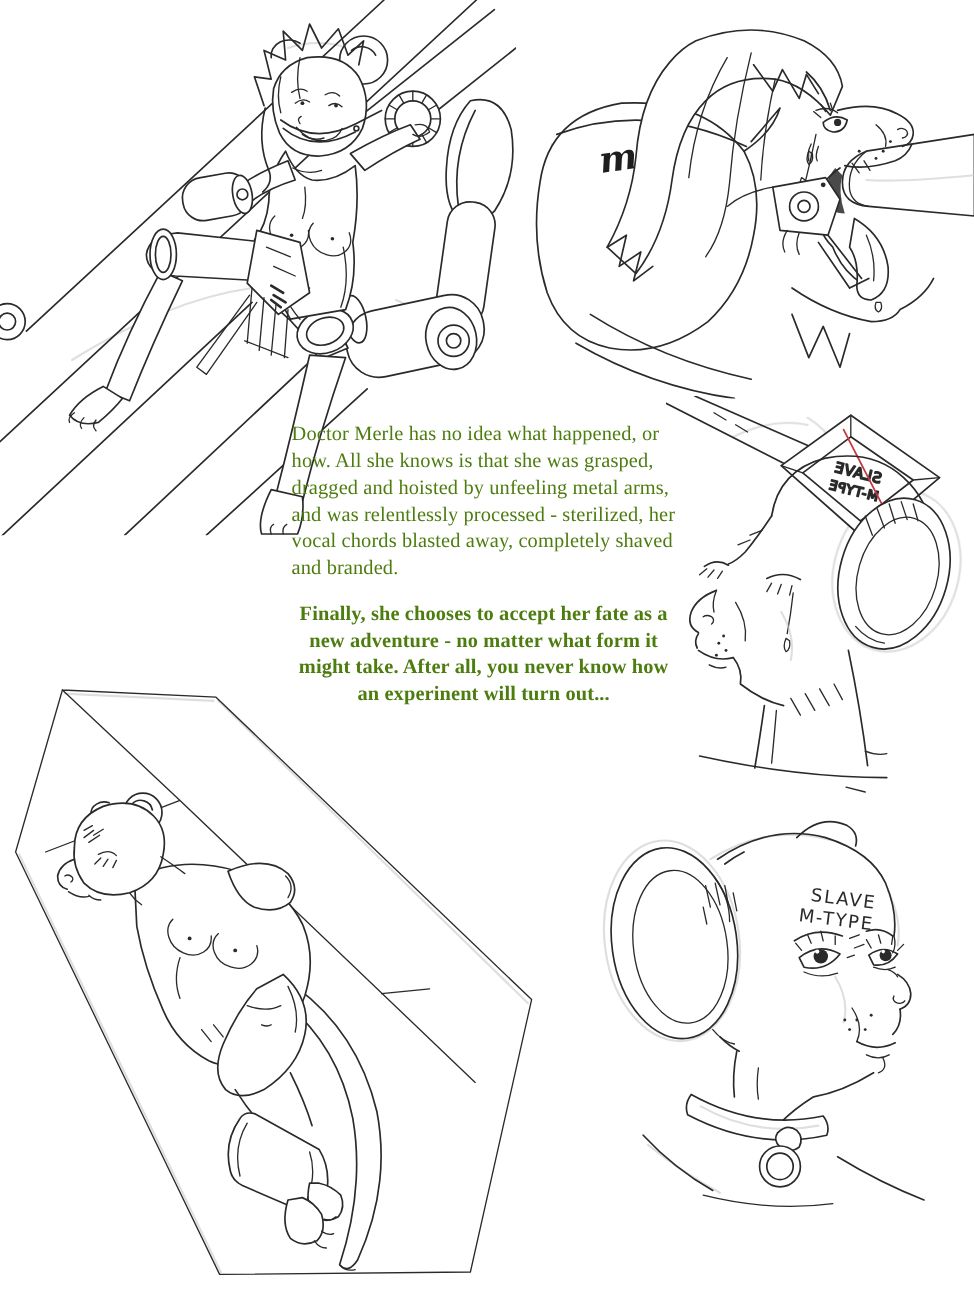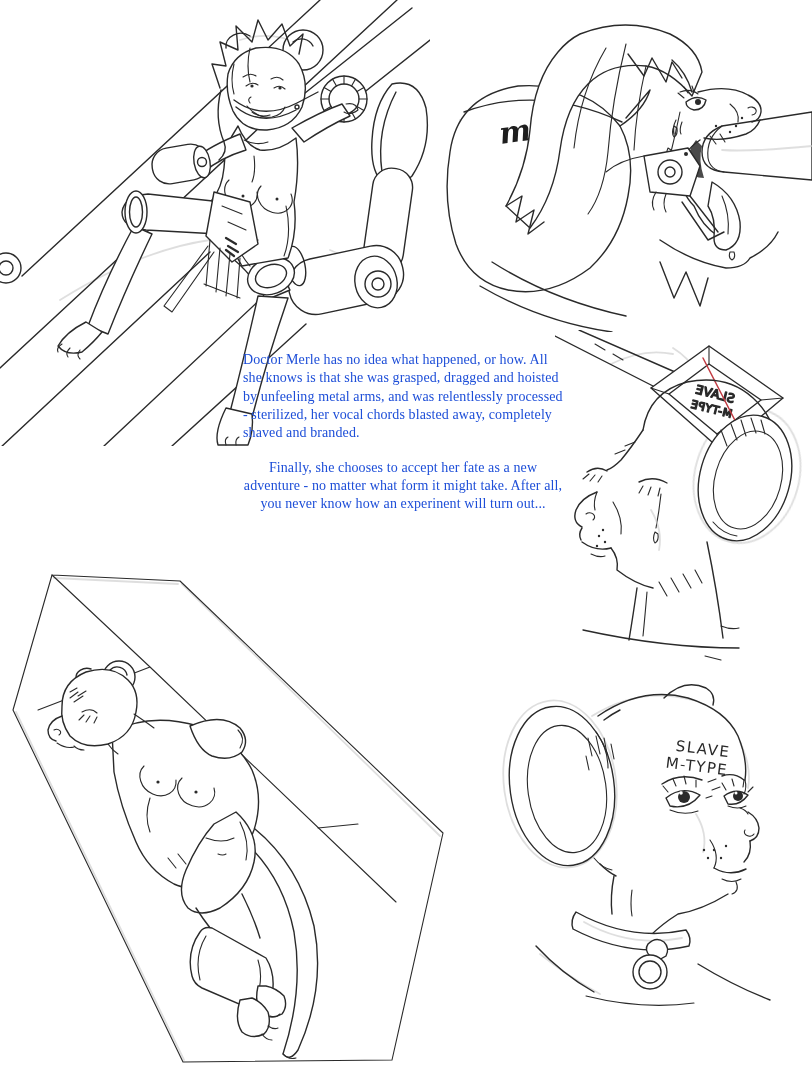--- a/index.html
+++ b/index.html
@@ -4,24 +4,24 @@
 <style>
   html,body{margin:0;padding:0;background:#ffffff;}
   .page{position:relative;width:812px;height:1088px;background:#ffffff;overflow:hidden;
         font-family:"Liberation Serif", serif;}
   .panel{position:absolute;}
   .p1{left:0;top:0;}
   .p2{left:430px;top:0;}
   .p3{left:555px;top:330px;}
   .p4{left:0;top:560px;}
   .p5{left:500px;top:672px;}
-  .story{position:absolute;left:243px;top:351px;width:320px;color:#1d4ed8;
-         font-size:14px;line-height:1.31;letter-spacing:0.1px;}
+  .story{position:absolute;left:243px;top:351px;width:320px;color:#4d7c0f;
+         font-size:17px;line-height:1.31;letter-spacing:0.1px;}
   .story p{margin:0 0 16px 0;}
-  .story p.centered{text-align:center;margin-bottom:0;}
+  .story p.centered{text-align:center;margin-bottom:0;font-weight:bold;}
   svg{display:block;}
   .ink{fill:none;stroke:#2a2a2a;stroke-width:1.4;stroke-linecap:round;stroke-linejoin:round;}
   .thin{stroke-width:1.1;}
   .pencil{fill:none;stroke:#c9c9c9;stroke-width:1.8;stroke-linecap:round;opacity:.6;}
   .wfill{fill:#ffffff;}
   .inkfill{fill:#2a2a2a;stroke:none;}
   .handtext{font-family:"DejaVu Sans", sans-serif;fill:#2a2a2a;}
   .scripttext{font-family:"DejaVu Serif", serif;font-style:italic;font-weight:bold;fill:#1e1e1e;}
 </style>
 </head>

